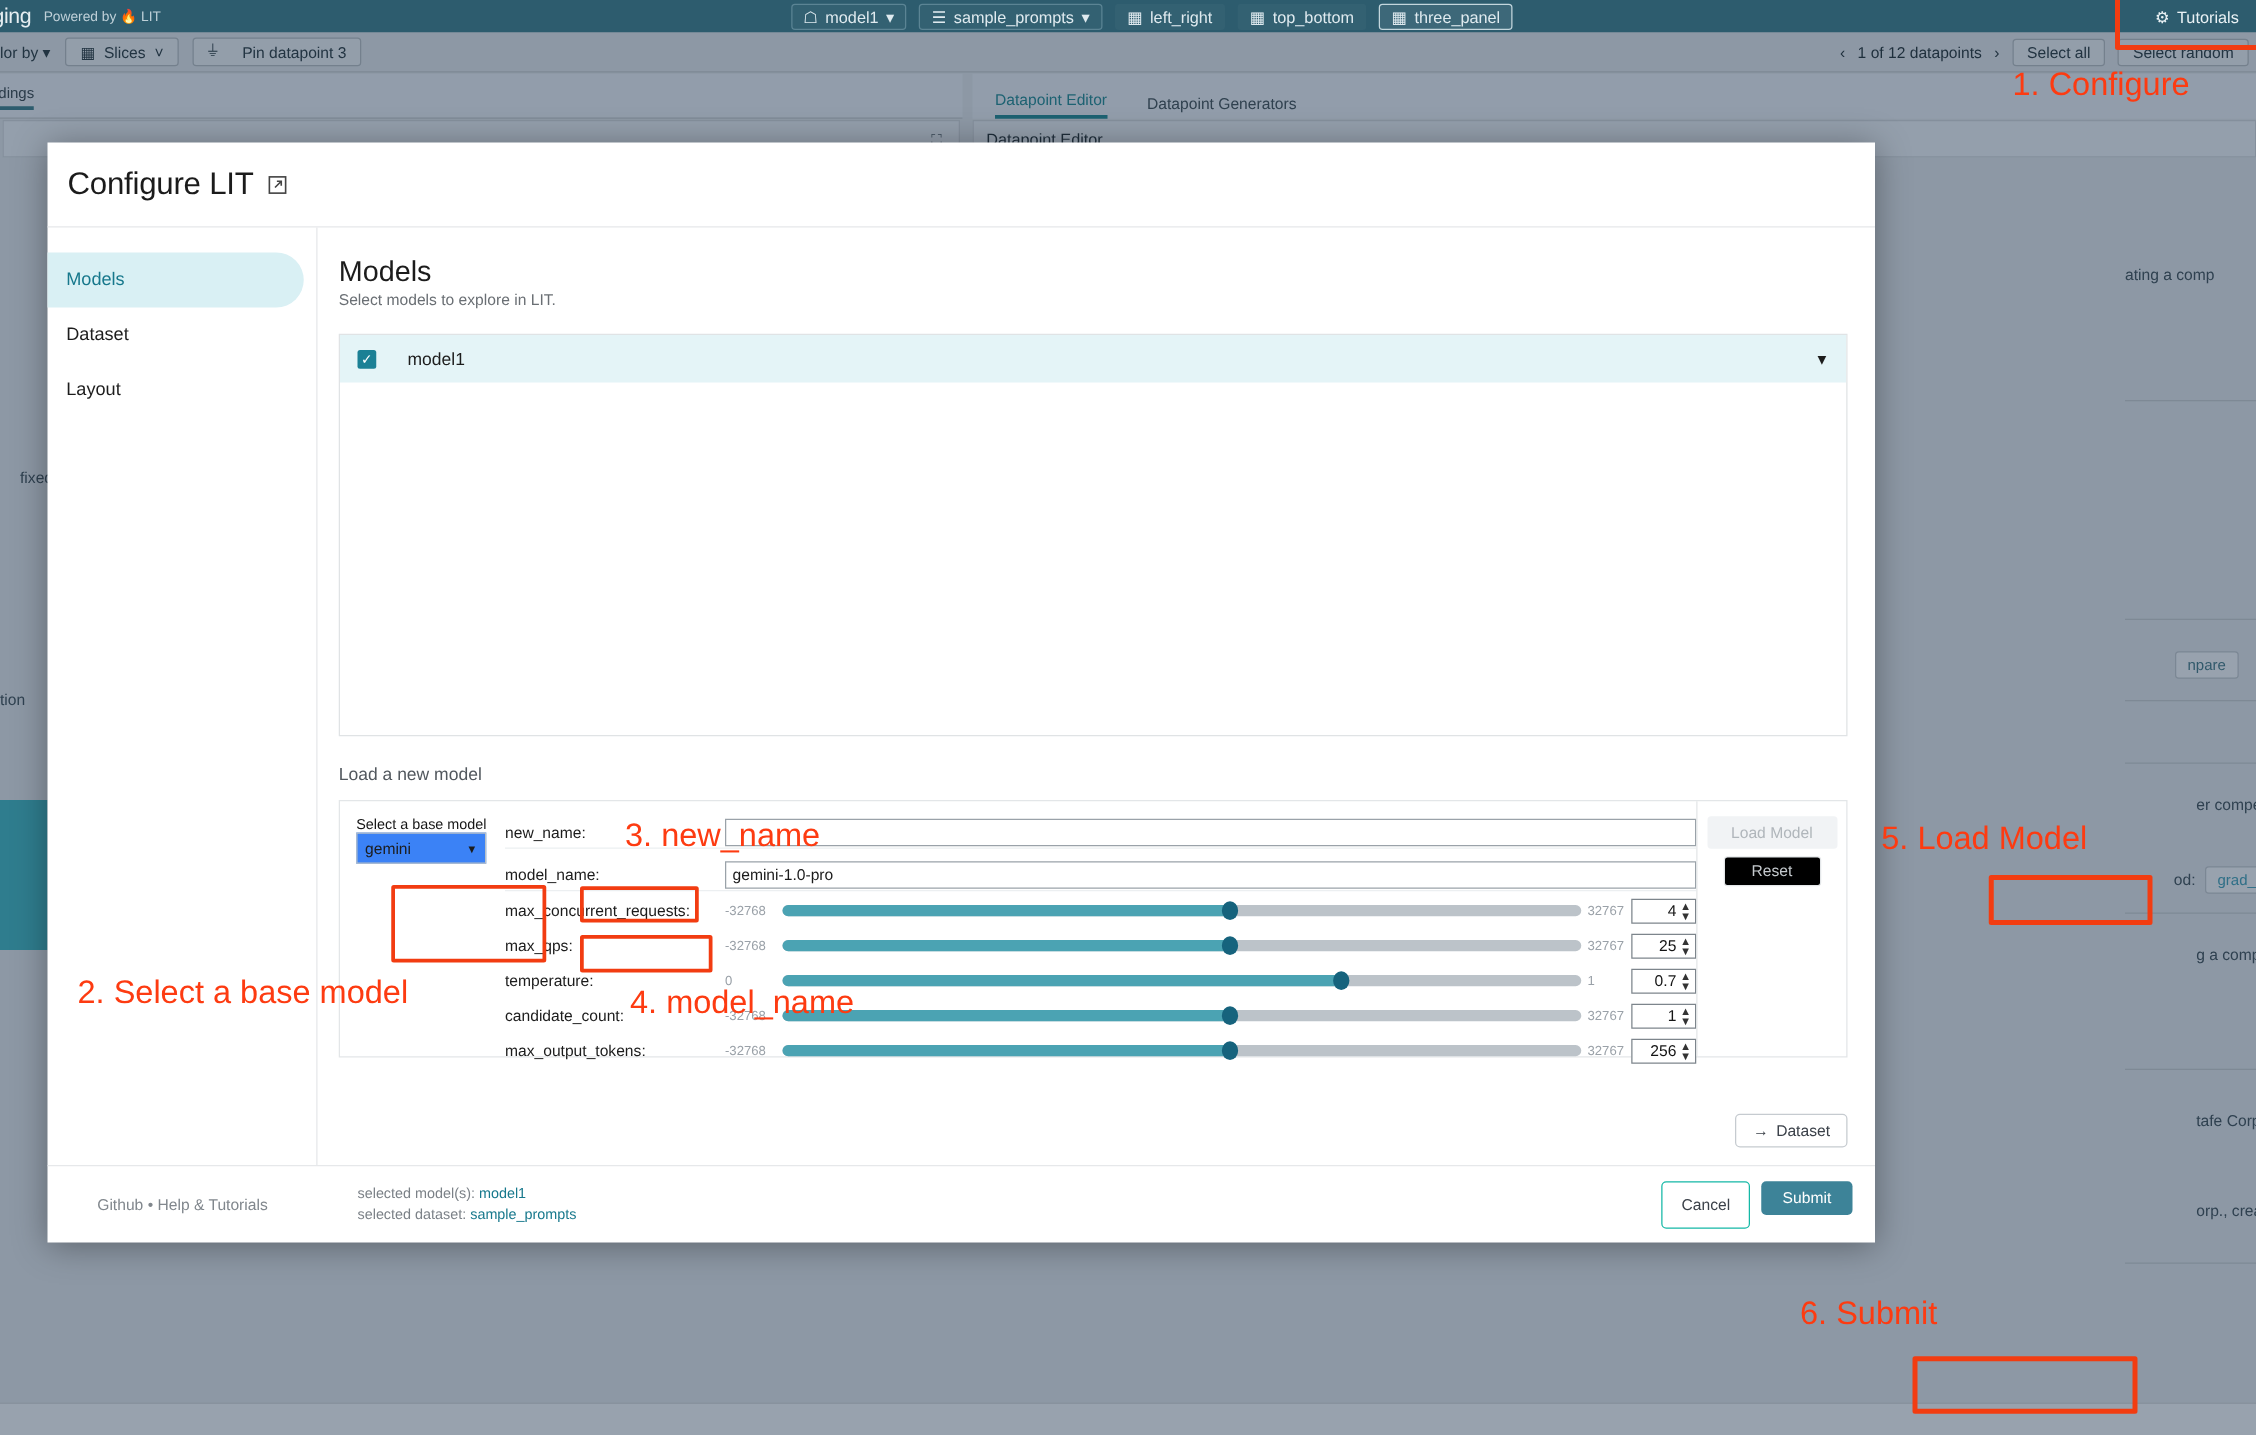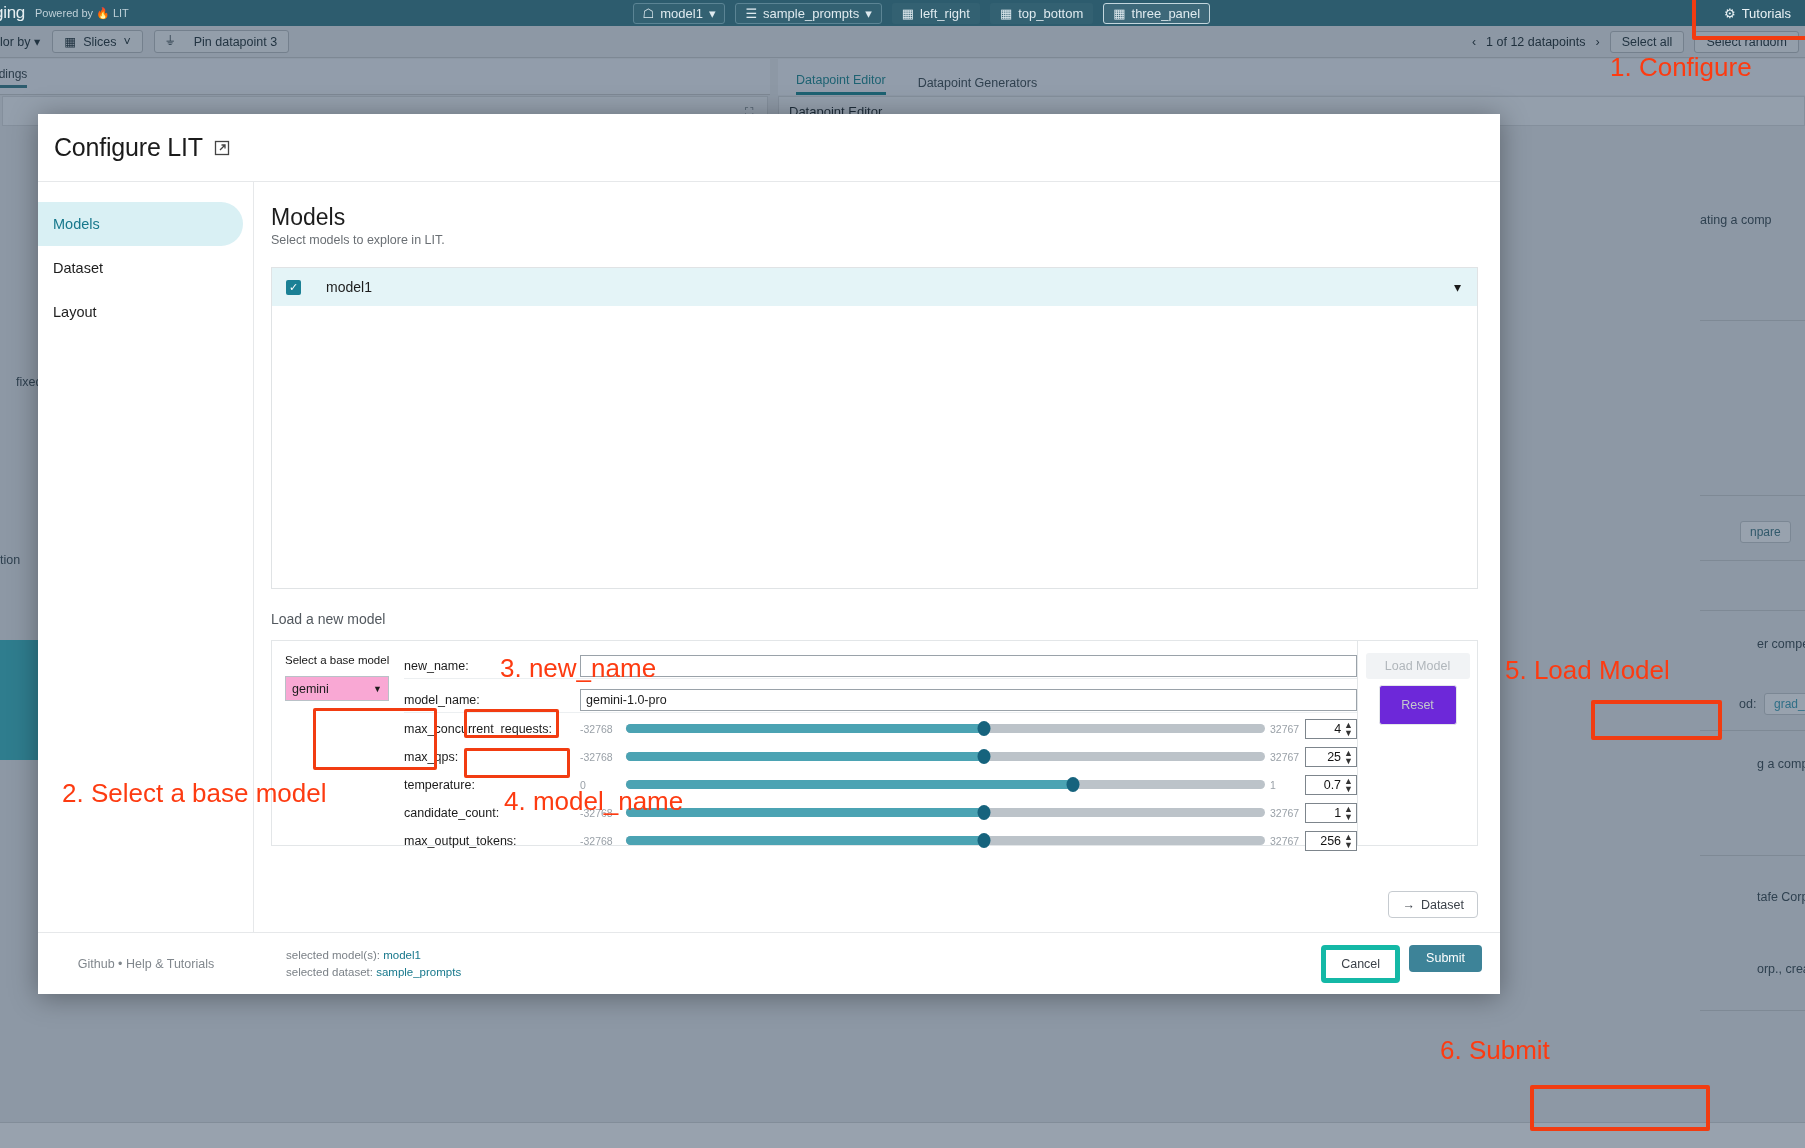--- a/index.html
+++ b/index.html
@@ -127,21 +127,21 @@
   .chev { margin-left:auto; color:#1c1c1c; font-size:14px; }
 
   .load-label { margin-top:22px; font-size:14px; color:#52585e; }
 
   .form-box {
     margin-top:13px; border:1px solid #e3e6e8; height:206px; display:flex; min-width:0;
   }
   .base-col { width:118px; padding:13px 0 0 13px; }
   .base-lbl { font-size:11.5px; color:#151515; white-space:nowrap; }
   .base-select {
-    margin-top:10px; width:104px; height:25px; background:#f9a8d4; border:1px solid #b9c1c7;
+    margin-top:0; width:104px; height:25px; background:#3b82f6; border:1px solid #b9c1c7;
     font-size:12.5px; color:#1c1c1c; display:flex; align-items:center; padding:0 6px;text-align:right;
   }
   .base-select .cv { margin-left:auto; font-size:9px; }
 
   .fields-col { flex:1; padding:13px 0 0 14px; min-width:0; }
   .f-row { display:flex; align-items:center; height:25px; }
   .f-row.sep { border-bottom:1px solid #eceff1; }
   .f-lbl { width:176px; font-size:12.5px; color:#1c1c1c; flex:none; }
   .f-input {
     flex:1; height:22px; border:1px solid #9aa2a9; background:#fff;
@@ -169,40 +169,40 @@
 
   .btn-col {
     width:120px; border-left:1px solid #e3e6e8; padding-top:12px;
     display:flex; flex-direction:column; align-items:center; gap:6px; flex:none;
   }
   .ld-btn {
     width:104px; height:26px; background:#f1f3f5; color:#b0b6bb; font-size:12.5px;
     display:flex; align-items:center; justify-content:center; border-radius:3px;
   }
   .rst-btn {
-    width:78px; height:40px; background:#6d28d9; color:#c3c8cc; font-size:12.5px;
+    width:78px; height:24px; background:#000000; color:#c3c8cc; font-size:12.5px;
     border:1px solid #e4e7e9; border-radius:3px;
     display:flex; align-items:center; justify-content:center;
   }
 
   .dataset-row { margin-top:auto; display:flex; justify-content:flex-end; padding:0 0 14px 0;}
   .dataset-btn {
     border:1px solid #c6cbd0; border-radius:4px; height:27px; padding:0 13px;
     font-size:12.5px; color:#3b4149; display:flex; align-items:center; gap:6px; background:#fff;
   }
 
   .modal-footer {
     height:62px; border-top:1px solid #e6e8ea; display:flex; align-items:center;
   }
   .foot-links { width:216px; text-align:center; font-size:12.5px; color:#81878d; }
   .foot-sel { margin-left:32px; font-size:11.5px; color:#7b8187; line-height:17px; }
   .foot-sel b { color:#17788c; font-weight:400; }
   .foot-btns { margin-left:auto; display:flex; gap:9px; margin-right:18px; }
   .btn-cancel {
-    border:5px solid #14b8a6; border-radius:4px; height:38px; padding:0 15px; background:#fff;
+    border:1px solid #14b8a6; border-radius:4px; height:38px; padding:0 15px; background:#fff;
     font-size:12.5px; color:#3b4149; display:flex; align-items:center;
   }
   .btn-submit {
     border-radius:4px; height:27px; padding:0 17px; background:#3d8398; color:#fff;
     font-size:12.5px; display:flex; align-items:center;
   }
 
   
   .ann-box { position:absolute; border:4px solid #f23c11; border-radius:2px; pointer-events:none; }
   .ann-box.thin { border-width:3px; }

